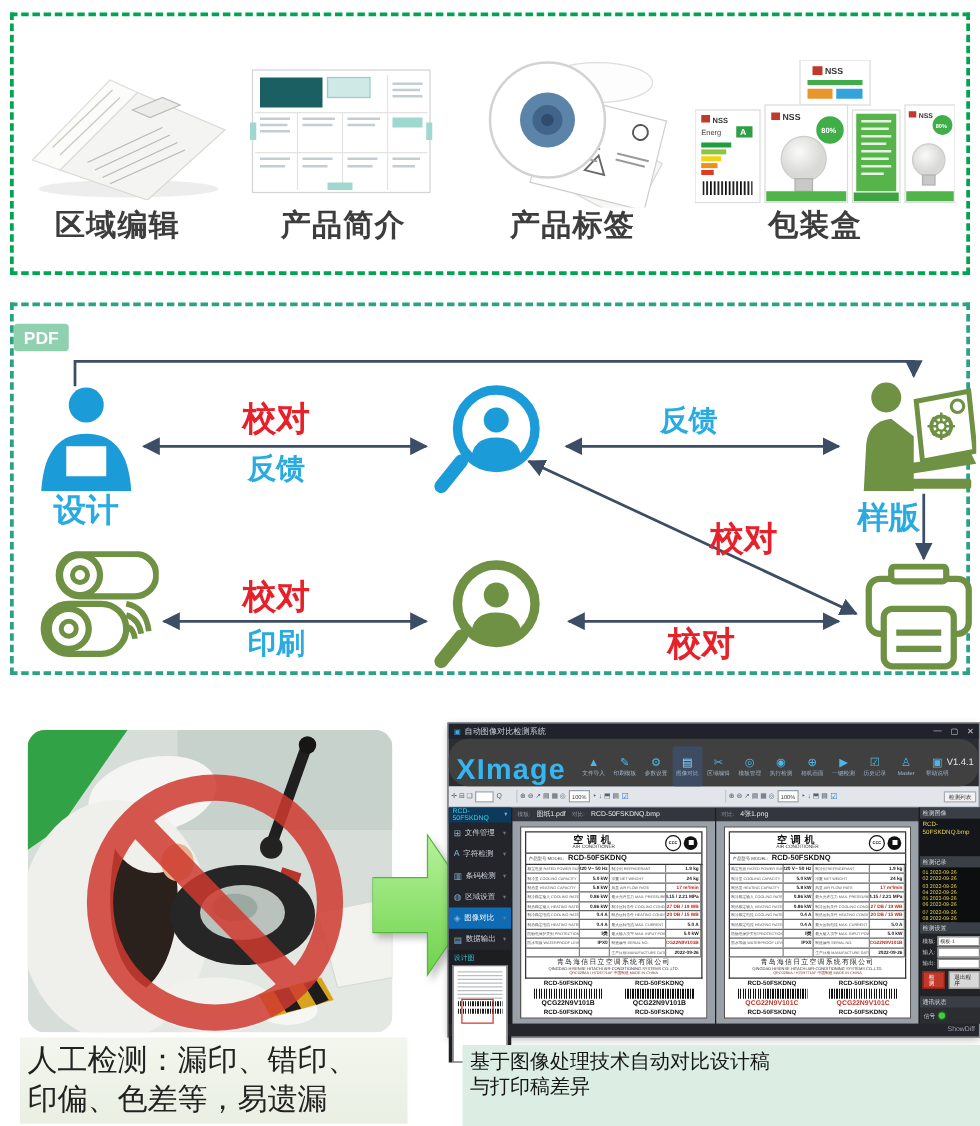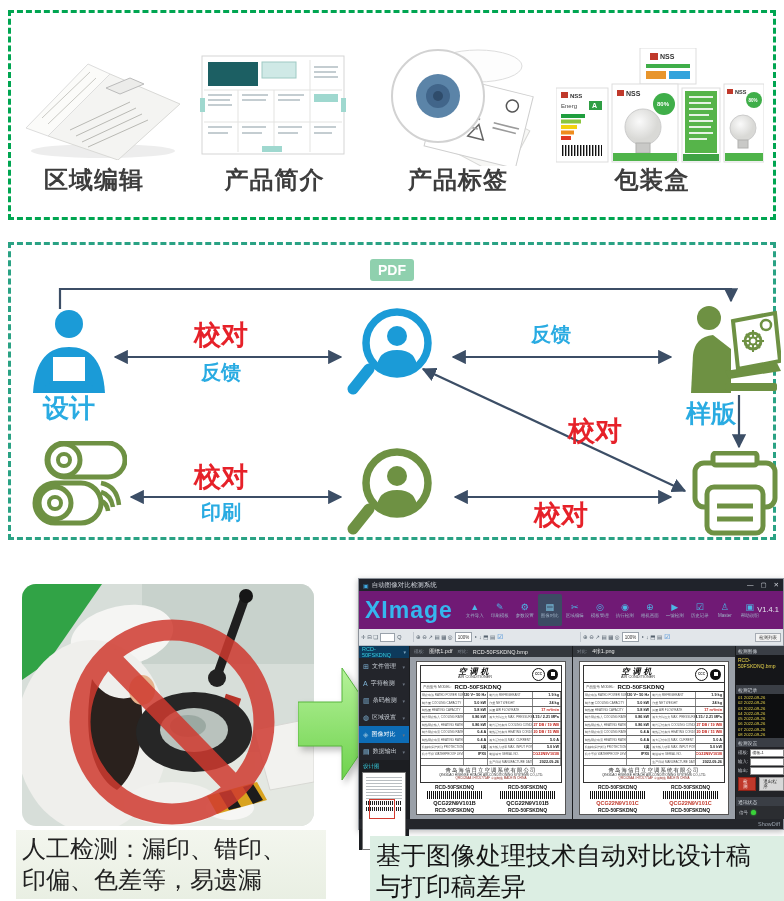--- a/index.html
+++ b/index.html
@@ -6,39 +6,39 @@
   body{font-family:"Liberation Sans","DejaVu Sans",sans-serif;}
   #page{position:relative;width:784px;height:901px;background:#fff;overflow:hidden;}
   .abs{position:absolute;}
   
   .box1{left:8px;top:10px;width:762px;height:204px;border:3px dashed #00a551;}
   .box2{left:8px;top:242px;width:762px;height:292px;border:3px dashed #2aa284;}
   .prod-caption{font-size:24px;font-weight:600;color:#3d3d3d;text-align:center;letter-spacing:1px;}
   
   .flow-label{font-weight:bold;text-align:center;}
   .red-t{color:#e62129;font-size:27px;}
-  .cyan-t{color:#29abe2;font-size:20px;}
+  .cyan-t{color:#29abe2;font-size:23px;}
   .cyan-s{color:#29abe2;font-size:25px;font-weight:bold;text-align:center;}
-  .pdf-row{left:0;right:0;top:14px;display:flex;justify-content:center;align-items:center;gap:10px;}
+  .pdf-row{left:0;right:0;top:14px;display:flex;align-items:center;gap:10px;}
   .pdf-badge{background:#8fd0ae;color:#fff;font-weight:bold;font-size:14px;padding:3px 8px;border-radius:3px;}
   .flow-title{color:#29abe2;font-size:26px;font-weight:bold;}
   
   .photo{left:22px;top:584px;width:292px;height:242px;border-radius:14px;overflow:hidden;}
   .cap-left{left:16px;top:830px;width:298px;padding:4px 6px;background:linear-gradient(180deg,#f3f6ee,#e9efe3);
             font-size:24px;color:#222;line-height:1.28;font-weight:500;}
   .cap-right{left:370px;top:836px;width:402px;height:57px;background:#dceee3;padding:4px 6px;
-             font-size:25px;color:#161616;line-height:1.25;font-weight:500;}
+             font-size:16px;color:#161616;line-height:1.25;font-weight:500;}
   .green-arrow{left:298px;top:662px;filter:drop-shadow(3px 4px 3px rgba(0,0,0,.25));}
   
   .win{left:358px;top:578px;width:424px;height:250px;border:1px solid #8d939b;display:flex;flex-direction:column;
        box-shadow:0 2px 6px rgba(0,0,0,.25);background:#2b2d31;}
   .titlebar{height:12px;background:#20232b;display:flex;align-items:center;padding:0 4px;color:#d0d4db;font-size:6.5px;flex:none;}
   .titlebar .sq{color:#3fa9e0;font-size:6px;margin-right:3px;}
   .win-ctl{margin-left:auto;display:flex;gap:7px;font-size:6.5px;color:#cfd3da;}
-  .hdr{height:38px;background:#701a75;display:flex;align-items:center;padding:0 6px;position:relative;flex:none;}
+  .hdr{height:38px;background:#404040;display:flex;align-items:flex-end;padding:0 6px;position:relative;flex:none;border-radius:16px;}
   .logo{font-size:23px;font-weight:bold;color:#35b6ef;letter-spacing:1px;}
   .tb{display:flex;gap:1px;margin-left:10px;}
   .tb-item{width:24px;height:32px;display:flex;flex-direction:column;align-items:center;justify-content:center;gap:1px;border-radius:2px;}
   .tb-item .g{font-size:9px;color:#4db6e6;line-height:1;}
   .tb-item .l{font-size:4.5px;color:#9fb3c6;white-space:nowrap;}
   .tb-item.active{background:#3d4b63;}
   .tb-item.active .g{color:#85d8f8;}
   .version{position:absolute;right:4px;top:14px;color:#e2e6ee;font-size:7.5px;}
   .tb2{height:16px;background:#e2e6ea;display:flex;align-items:center;font-size:5.5px;color:#55616d;flex:none;border-bottom:1px solid #b8bec6;}
   .tb2 .zone-l{width:50px;display:flex;align-items:center;gap:2px;padding:0 2px;}
@@ -66,21 +66,21 @@
   .thumb .bc{height:4px;margin:2px 1px 0;background:repeating-linear-gradient(90deg,#222 0 1px,#fff 1px 2px);}
   .panel{width:162px;display:flex;flex-direction:column;border-left:1px solid #1a1c1f;flex:none;}
   .tabstrip{height:11px;background:#33373d;display:flex;align-items:center;gap:5px;padding:0 4px;flex:none;}
   .tabstrip .tag{font-size:4.5px;color:#8a929c;}
   .tabstrip .fn{font-size:5.5px;color:#e8e8e8;white-space:nowrap;}
   .canvas{flex:1;background:#9aa0a8;padding:4px 6px;min-height:0;}
   .doc{background:#fff;height:100%;border:1px solid #555;padding:3px 3px 2px;box-sizing:border-box;
        display:flex;flex-direction:column;overflow:hidden;}
   .doc-head{border:1px solid #333;height:16px;display:flex;flex:none;}
   .doc-head .t{flex:1;display:flex;flex-direction:column;align-items:center;justify-content:center;}
-  .doc-head .cn{font-size:8px;font-weight:bold;color:#111;letter-spacing:3px;line-height:1;font-style:italic;}
+  .doc-head .cn{font-size:8px;font-weight:bold;color:#111;letter-spacing:3px;line-height:1;}
   .doc-head .en{font-size:3.8px;color:#333;line-height:1;}
   .doc-head .certs{width:32px;display:flex;align-items:center;justify-content:center;gap:2px;}
   .cert1{width:11px;height:11px;border:1.2px solid #111;border-radius:50%;font-size:3.2px;display:flex;align-items:center;justify-content:center;color:#111;font-weight:bold;}
   .cert2{width:11px;height:11px;border-radius:50%;background:#111;display:flex;align-items:center;justify-content:center;}
   .cert2 i{display:block;width:4px;height:4px;background:#fff;}
   .doc-model{border:1px solid #333;border-top:none;height:8px;display:flex;align-items:center;gap:3px;padding:0 2px;flex:none;}
   .doc-model .ml{font-size:3.5px;color:#444;}
   .doc-model .mv{font-size:6px;font-weight:bold;color:#111;}
   .spec{border-left:1px solid #333;border-right:1px solid #333;flex:none;}
   .spec-row{display:grid;grid-template-columns:31% 17% 32% 20%;height:6.4px;border-bottom:0.5px solid #666;}

